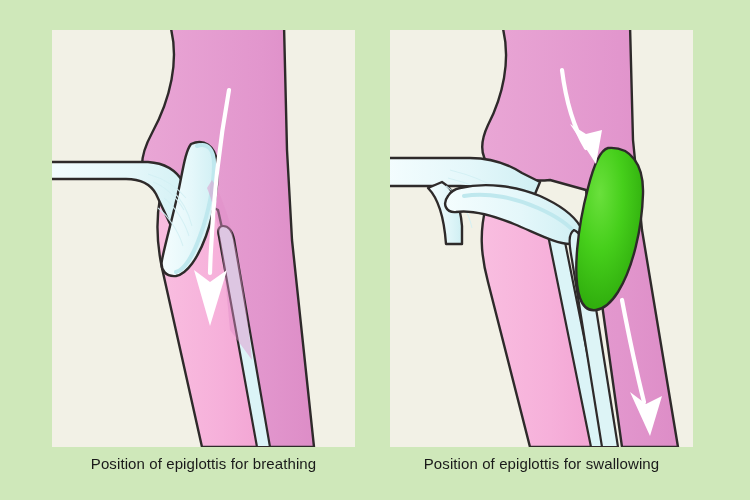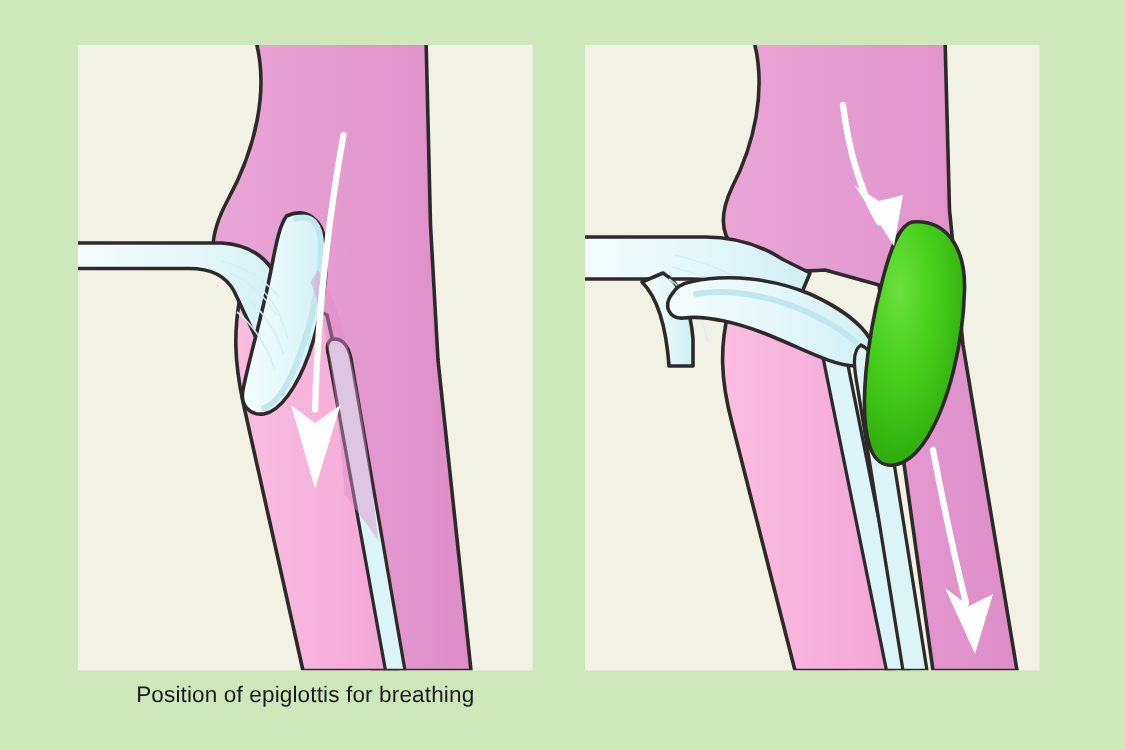--- a/index.html
+++ b/index.html
@@ -271,14 +271,15 @@
         <path d="M 232 270
                  C 240 312, 248 348, 254 372" fill="none" stroke="#ffffff" stroke-width="4.2" stroke-linecap="round"></path>
         <path d="M 260 406
                  L 240 362
                  L 256 374
                  L 272 366 Z" fill="#ffffff"></path>
       </g>
     </svg>
   </div>
 
+  <div class="caption" id="caption-swallowing">Position of epiglottis for swallowing</div>
 
 </div>
 
 </body></html>

